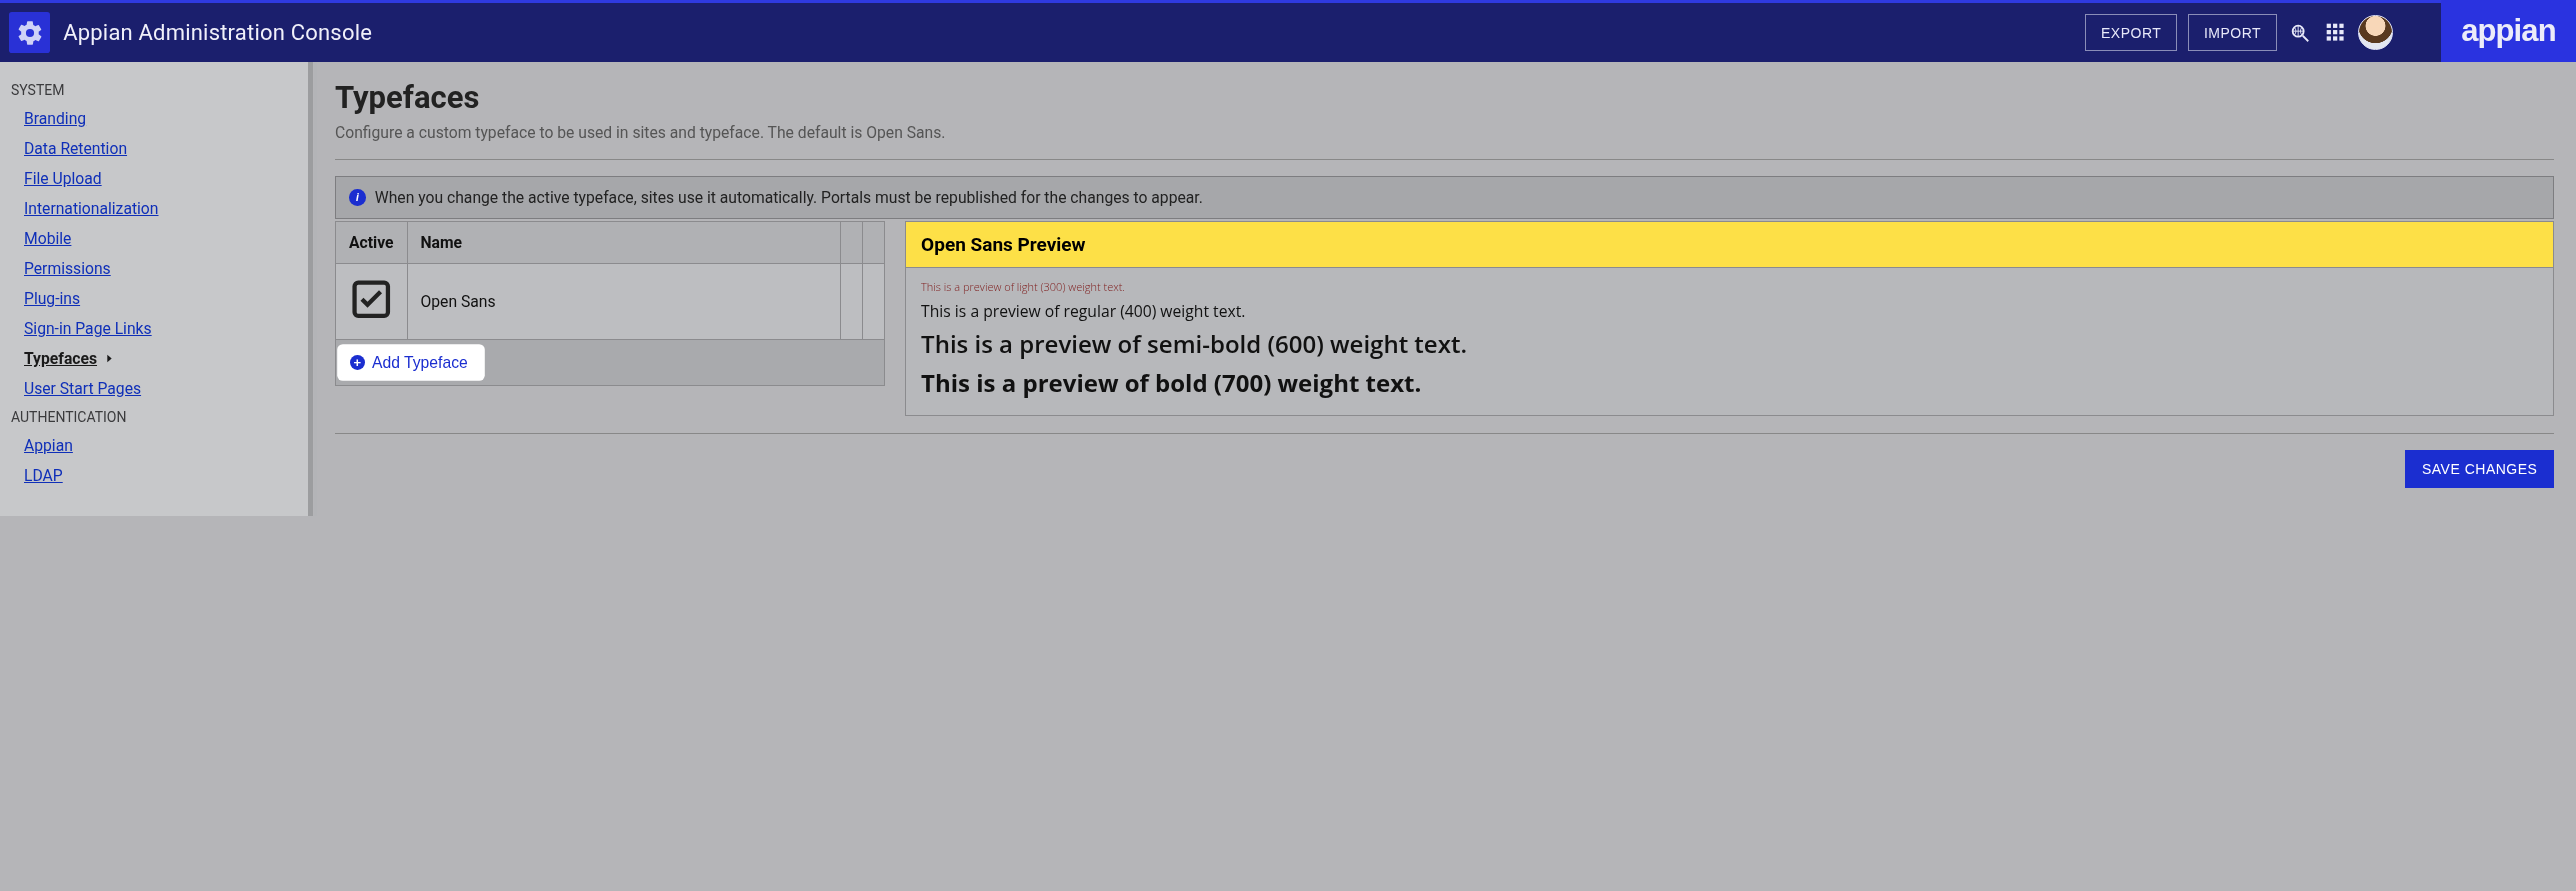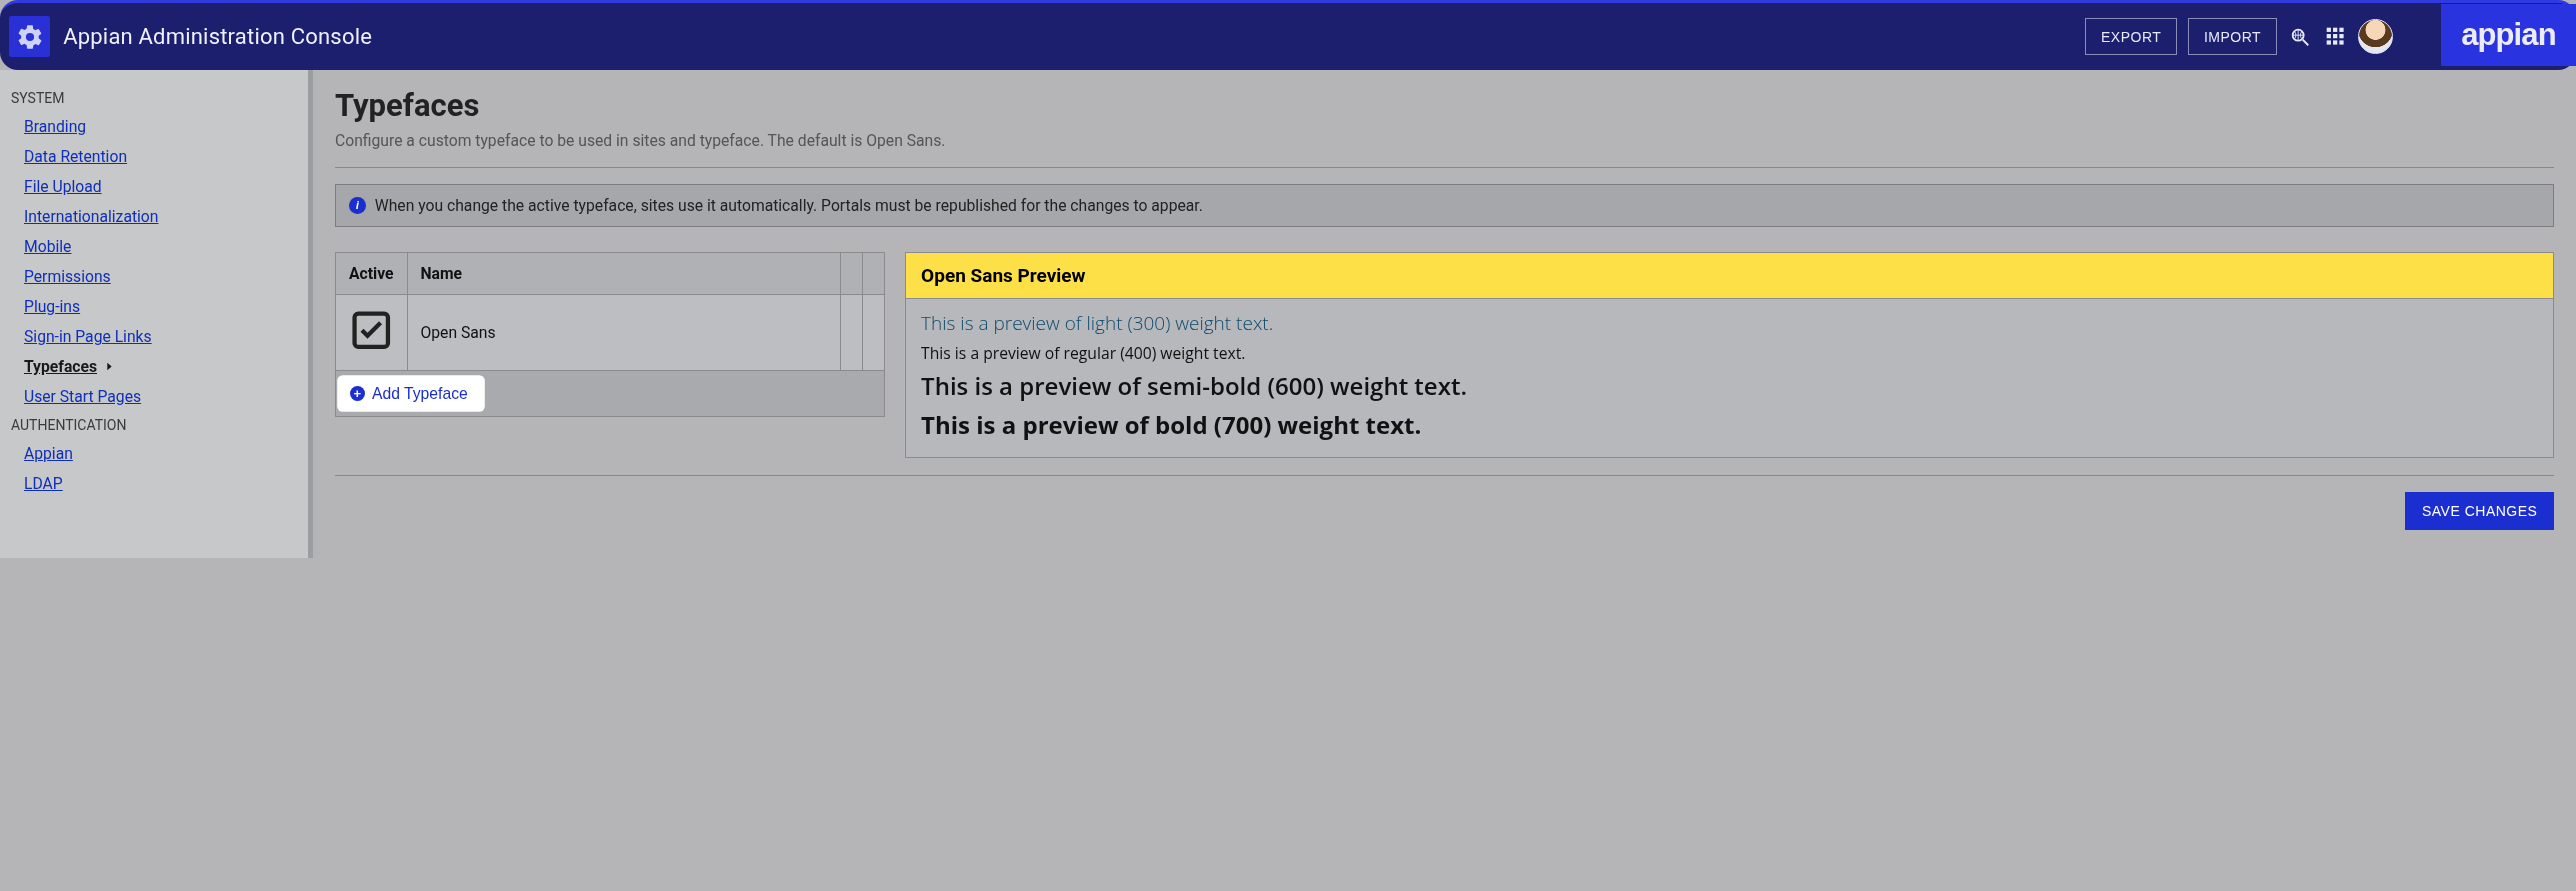--- a/index.html
+++ b/index.html
@@ -4,27 +4,26 @@
 <style>
   * { box-sizing: border-box; margin: 0; padding: 0; }
   html, body { height: 100%; font-family: -apple-system, BlinkMacSystemFont, "Segoe UI", Roboto, Helvetica, Arial, sans-serif; }
   body { background: #b5b5b8; }
 
   .app { width: 100%; background: #b5b5b8; position: relative; }
 
   
   .header {
     background: #1b1f6d;
-    height: 70px;
+    height: 62px;
     display: flex;
     align-items: center;
     padding: 0 18.5px 0 9.2px;
     color: #f0f0fa;
     border-top: 3.7px solid #2f3ae0;
-    border-radius: 18px;
   }
   .header-left { display: flex; align-items: center; gap: 13px; }
   .gear-box {
     width: 41px; height: 41px;
     background: #2931d6;
     display: flex; align-items: center; justify-content: center;
     border-radius: 2.8px;
   }
   .gear-box svg { width: 28px; height: 28px; fill: #cfd2f7; }
   .header-title { font-size: 22px; font-weight: 400; letter-spacing: 0.2px; }
@@ -86,21 +85,21 @@
     font-size: 15.7px; color: #222;
   }
   .info-icon {
     width: 16.6px; height: 16.6px; border-radius: 50%;
     background: #1b2ed0; color: #fff; font-size: 11px;
     display:inline-flex; align-items:center; justify-content:center;
     font-weight:700; font-style: italic;
     flex-shrink:0;
   }
 
-  .cols { display: flex; gap: 20.3px; margin-top: 25px; }
+  .cols { display: flex; gap: 20.3px; margin-top: 2px; }
   .col-left { width: 550px; }
   .col-right { flex: 1; }
 
   .tbl { width: 100%; border: 0.9px solid #8b8b8e; border-collapse: collapse; background:#adadb0;}
   .tbl th, .tbl td { border: 0.9px solid #8b8b8e; }
   .tbl th { background: #b0b1b4; font-weight: 700; font-size: 15.7px; color:#111; text-align:left; padding:11px 13px;}
   .tbl th.active-col { width: 65px; text-align:center;}
   .tbl td { background: #bdbec1; font-size: 15.7px; color:#111; padding: 13px; }
   .tbl td.active-cell { text-align:center; }
   .tbl th.kebab-col, .tbl td.kebab-cell { width:22px; padding:0 5.5px;}
@@ -114,21 +113,21 @@
     border: 0.9px solid #fff; border-radius: 2.8px;
     font-size: 15.7px; padding: 5.5px 13px 5.5px 9.2px;
     cursor: pointer;
     box-shadow: 0 0 0 2.8px #fff;
   }
   .add-btn .plus { width:14.8px; height:14.8px; border-radius:50%; background:#1b2ed0; color:#fff; display:inline-flex; align-items:center; justify-content:center; font-size:13px; font-weight:700; line-height:1;}
 
   .preview-panel { border: 0.9px solid #8b8b8e; }
   .preview-head { background: #fde047; border-bottom:0.9px solid #8b8b8e; padding: 11px 14.8px; font-weight:700; font-size:19px; }
   .preview-body { padding: 11px 14.8px 16.6px 14.8px; background:#b7b8bb; font-family: "Open Sans","Segoe UI",Arial,sans-serif;}
-  .pv-300 { font-weight:300; font-size:19px; color:#0c4a6e; margin-bottom:5.5px; }
+  .pv-300 { font-weight:300; font-size:11px; color:#7f1d1d; margin-bottom:5.5px; }
   .pv-400 { font-weight:400; font-size:15.7px; color:#111; margin-bottom:5.5px; }
   .pv-600 { font-weight:600; font-size:24px; color:#111; margin-bottom:5.5px; }
   .pv-700 { font-weight:700; font-size:24px; color:#111; }
 
   .save-row { display:flex; justify-content:flex-end; margin-top:13px;}
   .save-btn { background:#1b2ed0; color:#fff; border:none; font-size:14px; letter-spacing:0.5px; padding:11px 16.6px; cursor:pointer;margin-left:32px;}
 </style>
 </head>
 <body>
 

